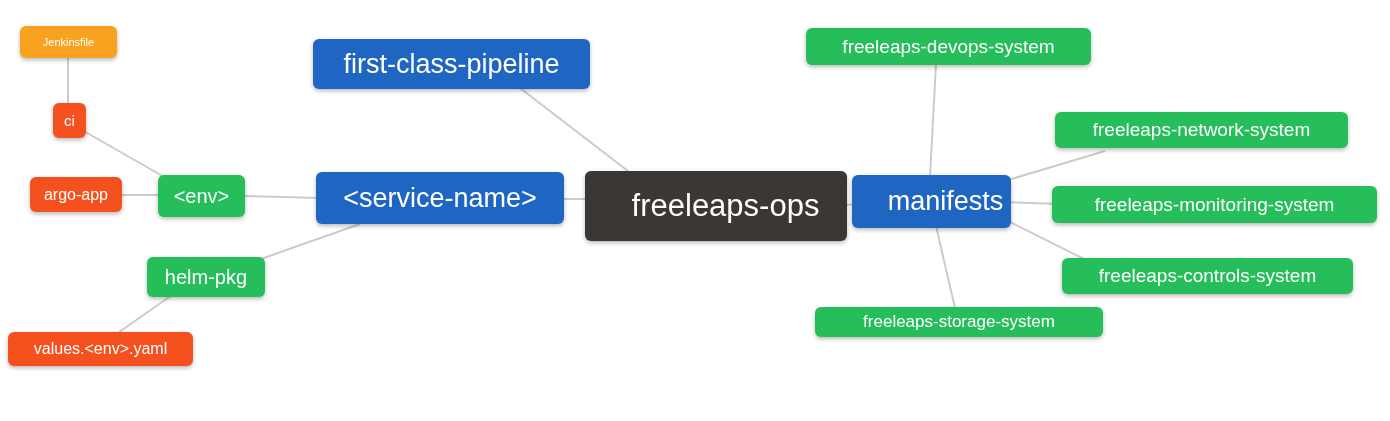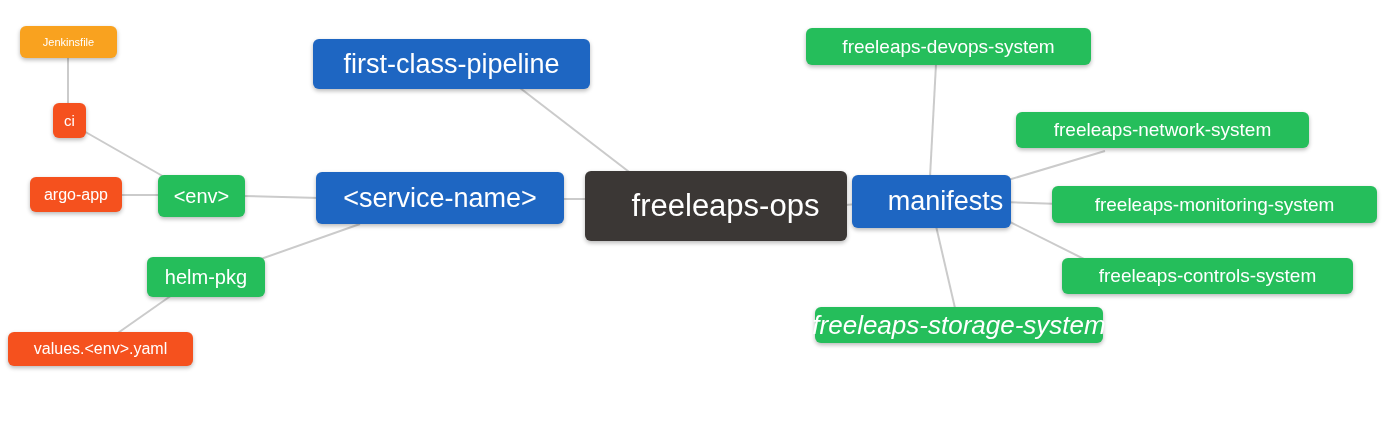--- a/index.html
+++ b/index.html
@@ -67,21 +67,21 @@
   <div class="node blue" style="left:313px; top:39px;  width:277px; height:50px; font-size:27px;">first-class-pipeline</div>
 
   <div class="node blue" style="left:316px; top:172px; width:248px; height:52px; font-size:27px;">&lt;service-name&gt;</div>
 
   <div class="node root" style="left:585px; top:171px; width:262px; height:70px; font-size:31px;">freeleaps-ops</div>
 
   <div class="node blue" style="left:852px; top:175px; width:159px; height:53px; font-size:27px;padding-left:28px;">manifests</div>
 
   <div class="node green" style="left:798px;  top:28px;  width:285px; height:37px; font-size:19px;margin-left:8px;">freeleaps-devops-system</div>
 
-  <div class="node green" style="left:1016px; top:112px; width:293px; height:36px; font-size:19px;">freeleaps-network-system</div>
+  <div class="node green" style="left:1055px; top:112px; width:293px; height:36px; font-size:19px;">freeleaps-network-system</div>
 
   <div class="node green" style="left:1052px; top:186px; width:325px; height:37px; font-size:19px;">freeleaps-monitoring-system</div>
 
   <div class="node green" style="left:1062px; top:258px; width:291px; height:36px; font-size:19px;">freeleaps-controls-system</div>
 
-  <div class="node green" style="left:815px;  top:307px; width:288px; height:36px; font-size:26px;font-style:italic;">freeleaps-storage-system</div>
+  <div class="node green" style="left:815px;  top:307px; width:288px; height:30px; font-size:17px;">freeleaps-storage-system</div>
 
 </div>
 
 </body></html>

